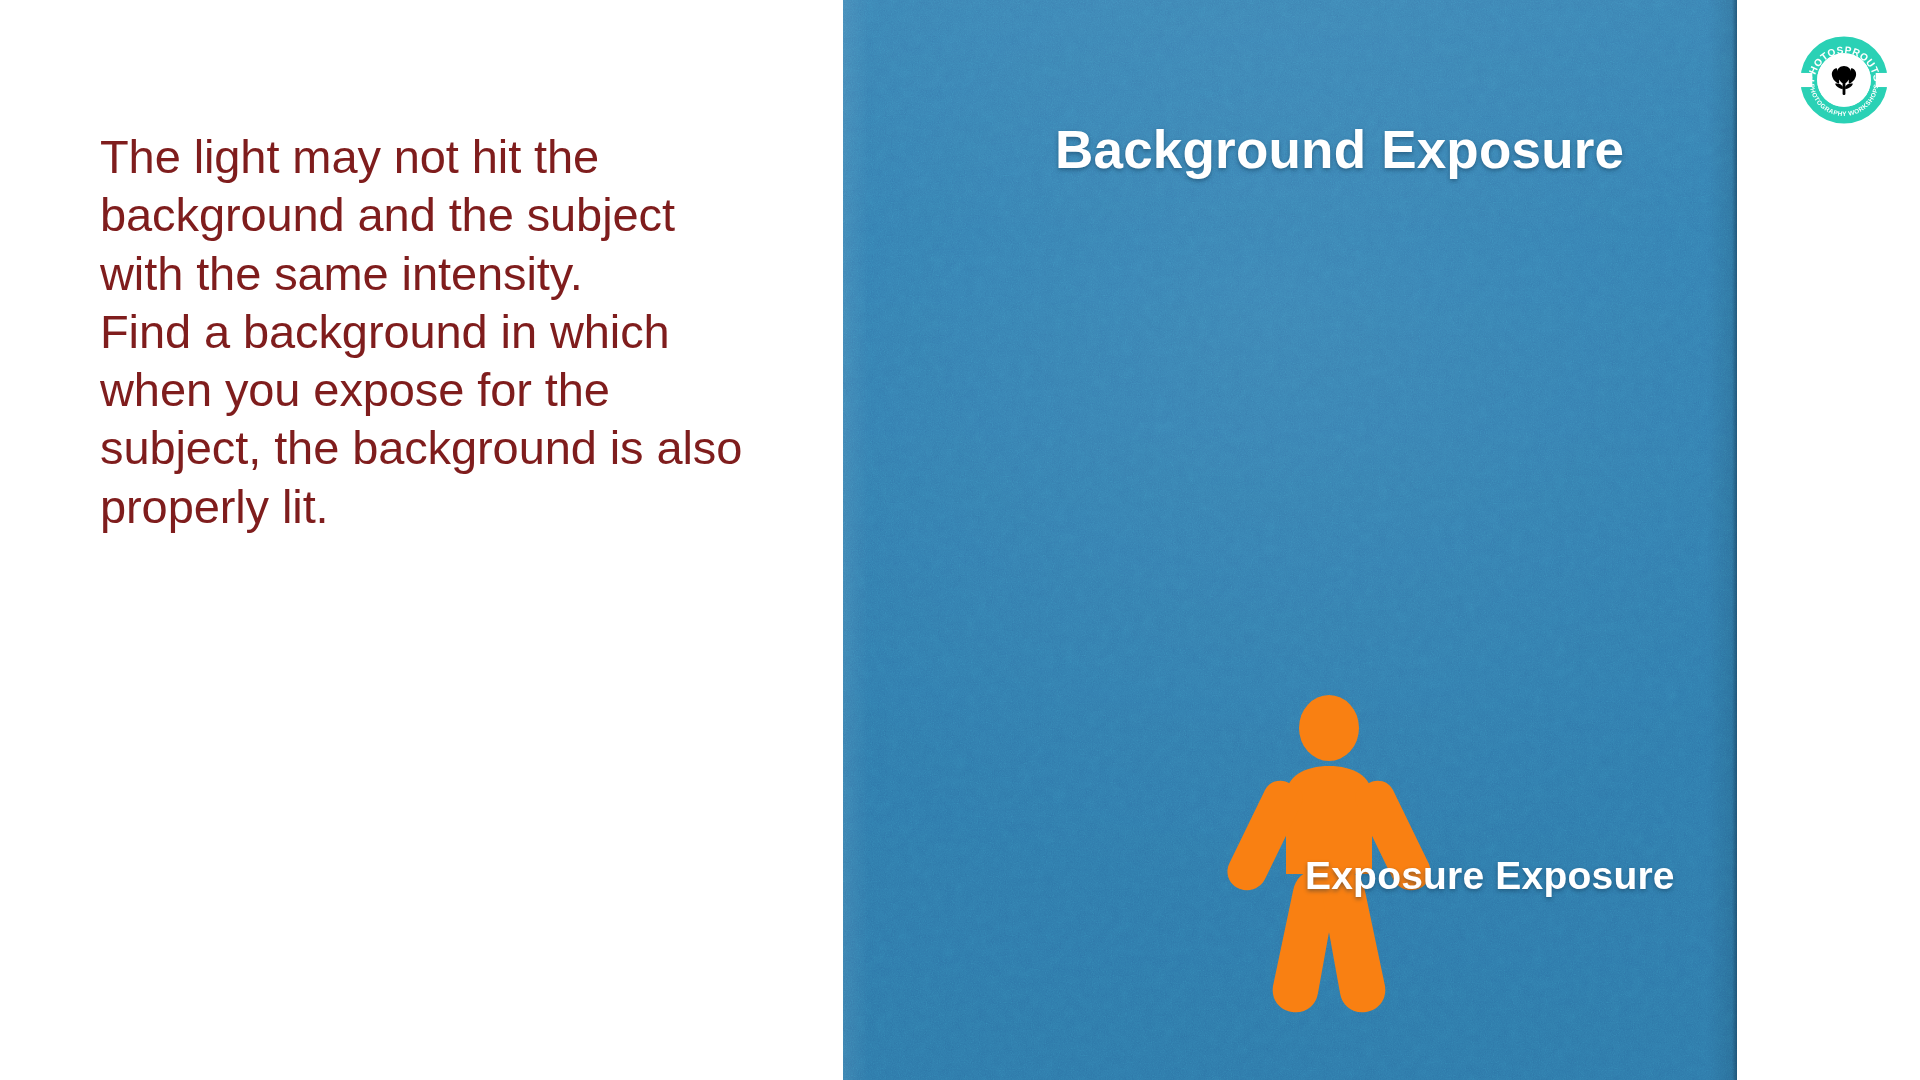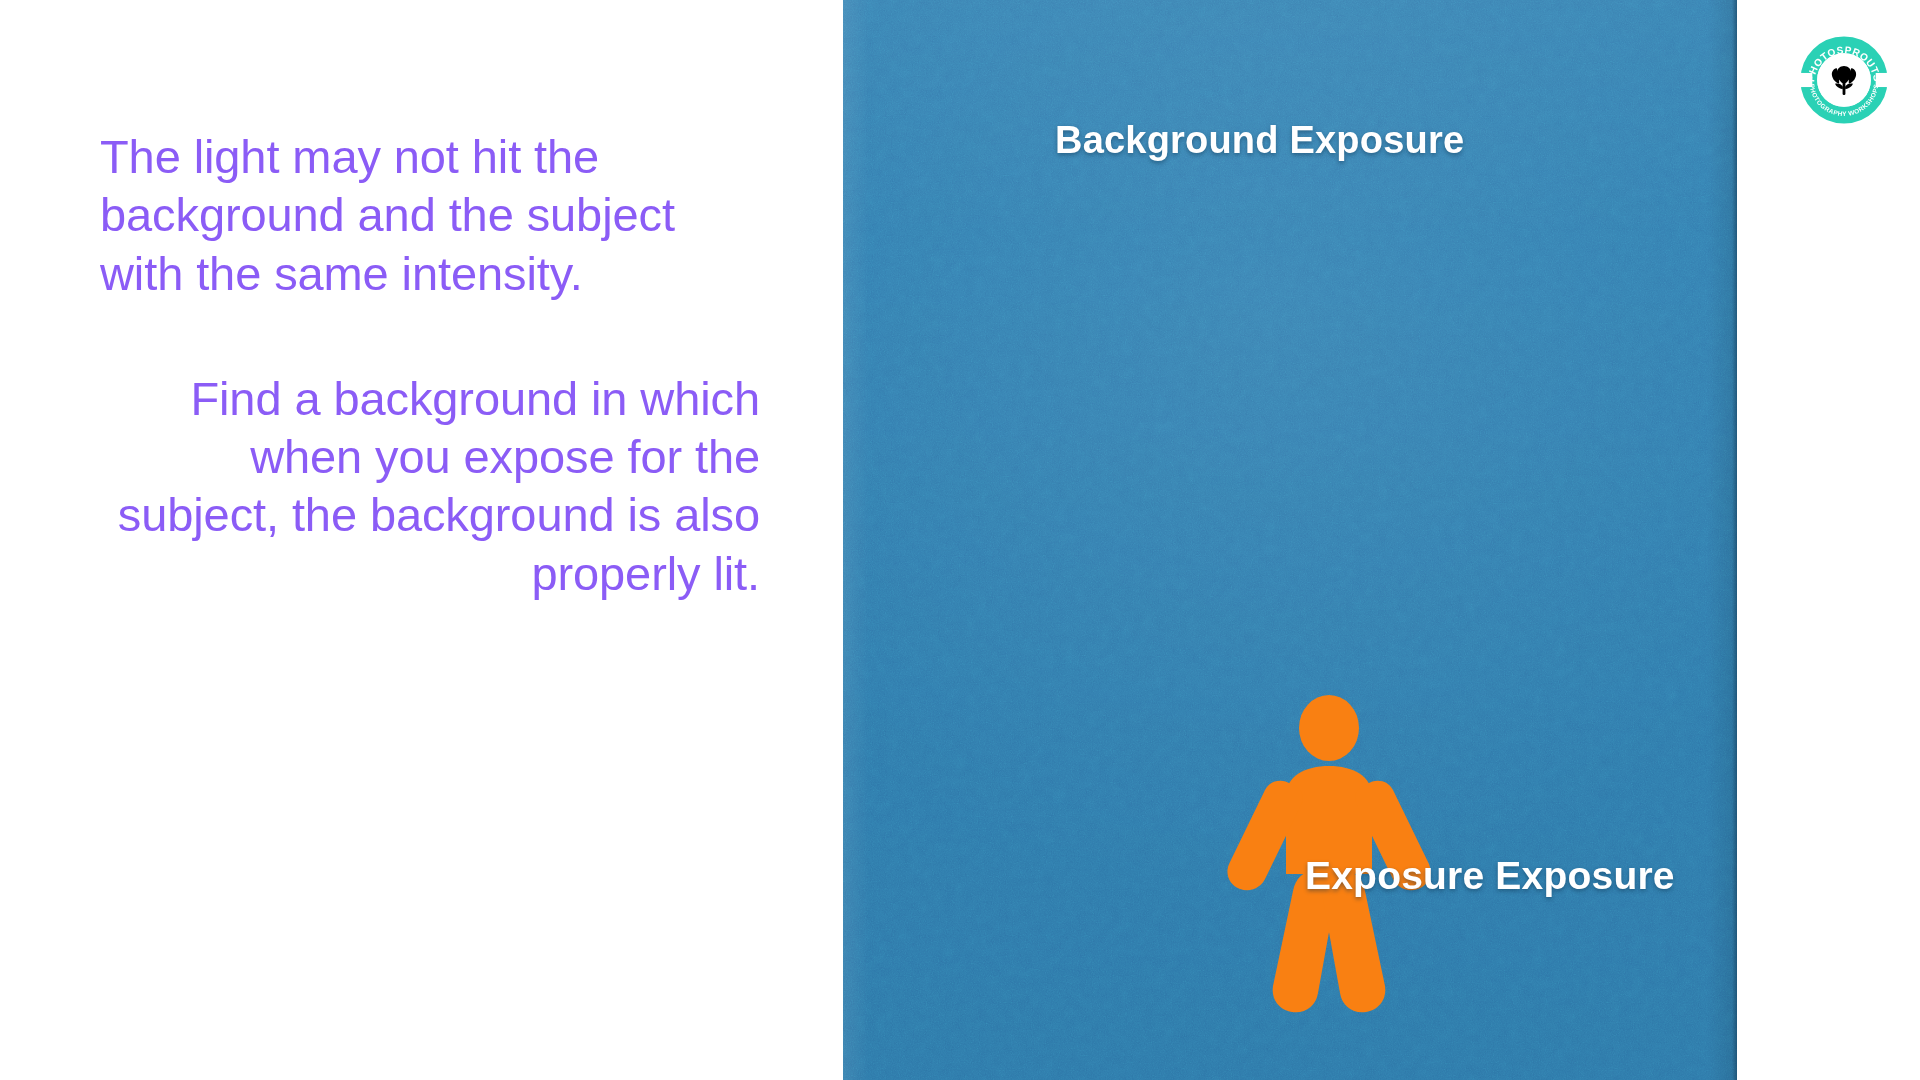--- a/index.html
+++ b/index.html
@@ -16,31 +16,29 @@
   }
 
   
   #left-text-column {
     position: absolute;
     left: 100px;
     top: 128px;
     width: 660px;
   }
   .para {
-    color: #8b5cf6;
+    color: #7f1d1d;
     font-family: "Liberation Sans", sans-serif;
     font-size: 47px;
     line-height: 1.24;
     font-weight: 400;
     letter-spacing: -0.1px;
     white-space: pre-line;
   }
   #paragraph-2 {
-    margin-top: 67px;
-    text-align: right;
   }
 
   
   #backdrop-panel {
     position: absolute;
     left: 843px;
     top: 0;
     width: 894px;
     height: 1080px;
     background-color: #2f7aae;
@@ -80,21 +78,21 @@
     position: absolute;
     color: #ffffff;
     font-family: "Liberation Sans", sans-serif;
     font-weight: 700;
     white-space: nowrap;
     text-shadow: 0 2px 4px rgba(12,45,70,0.45);
   }
   #background-exposure-label {
     left: 1055px;
     top: 119px;
-    font-size: 38px;
+    font-size: 53px;
     letter-spacing: 0.2px;
   }
   #subject-exposure-label {
     left: 1305px;
     top: 854px;
     font-size: 39px;
     letter-spacing: 0.2px;
     z-index: 5;
   }
 

